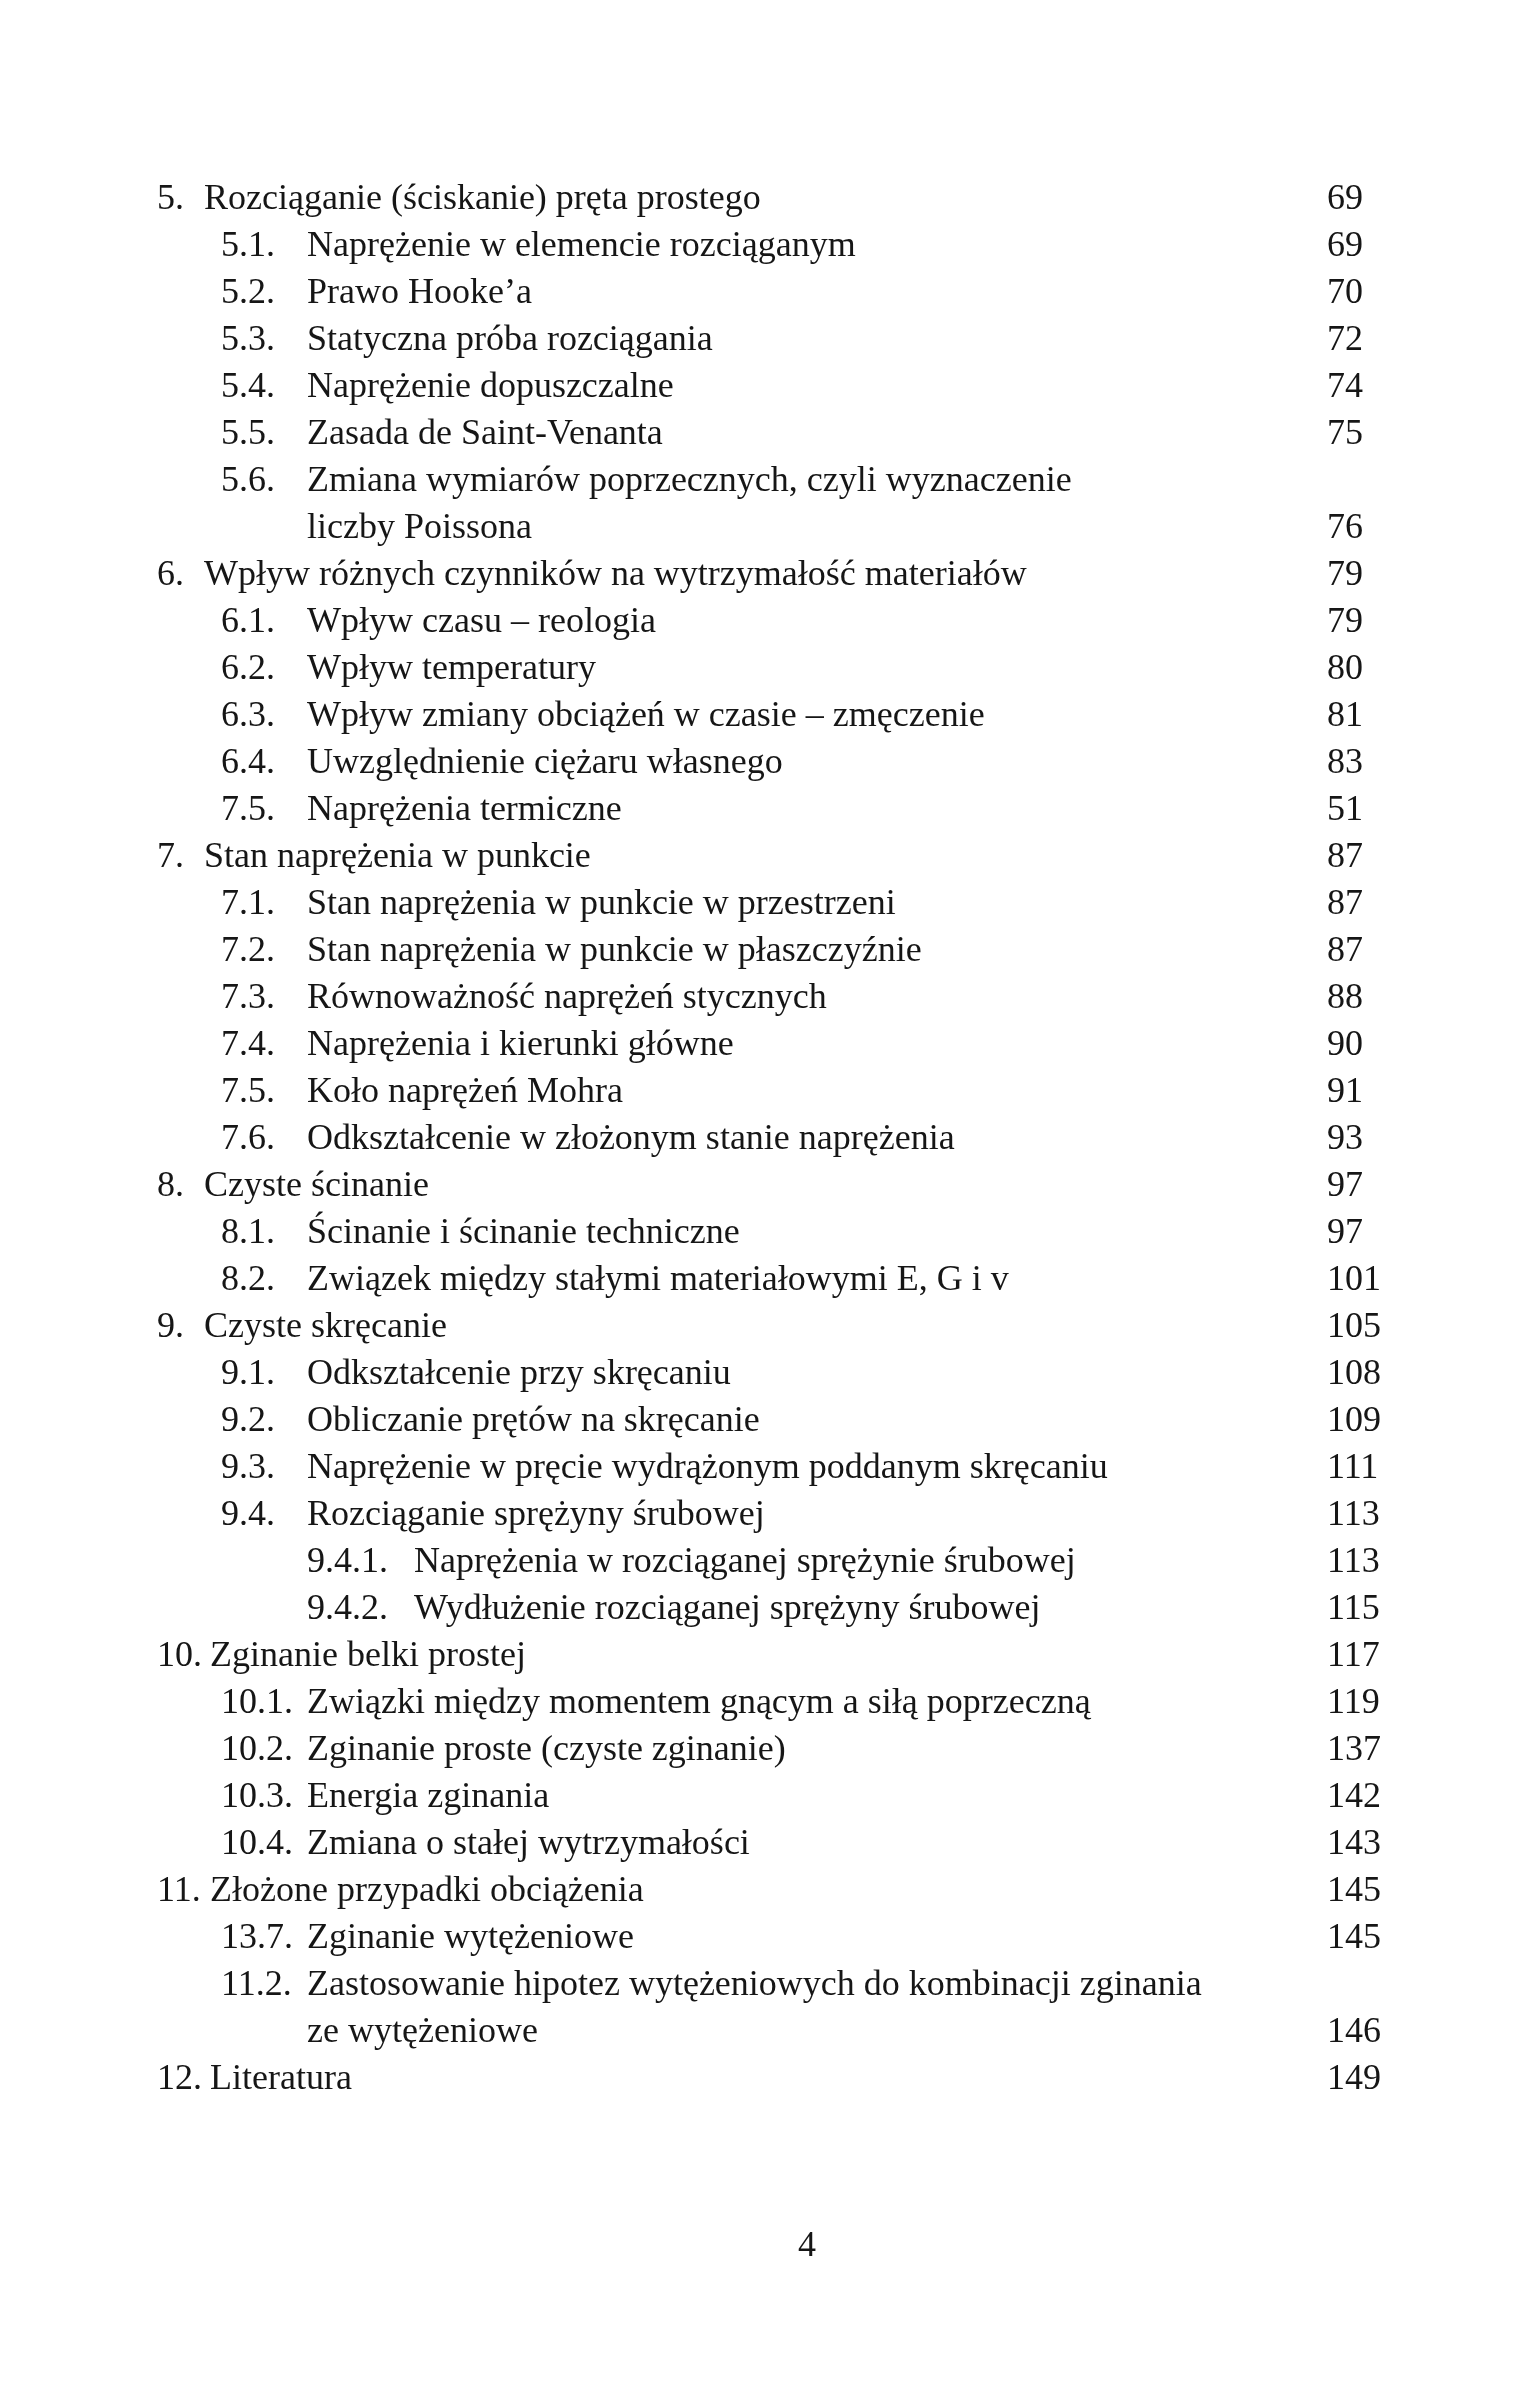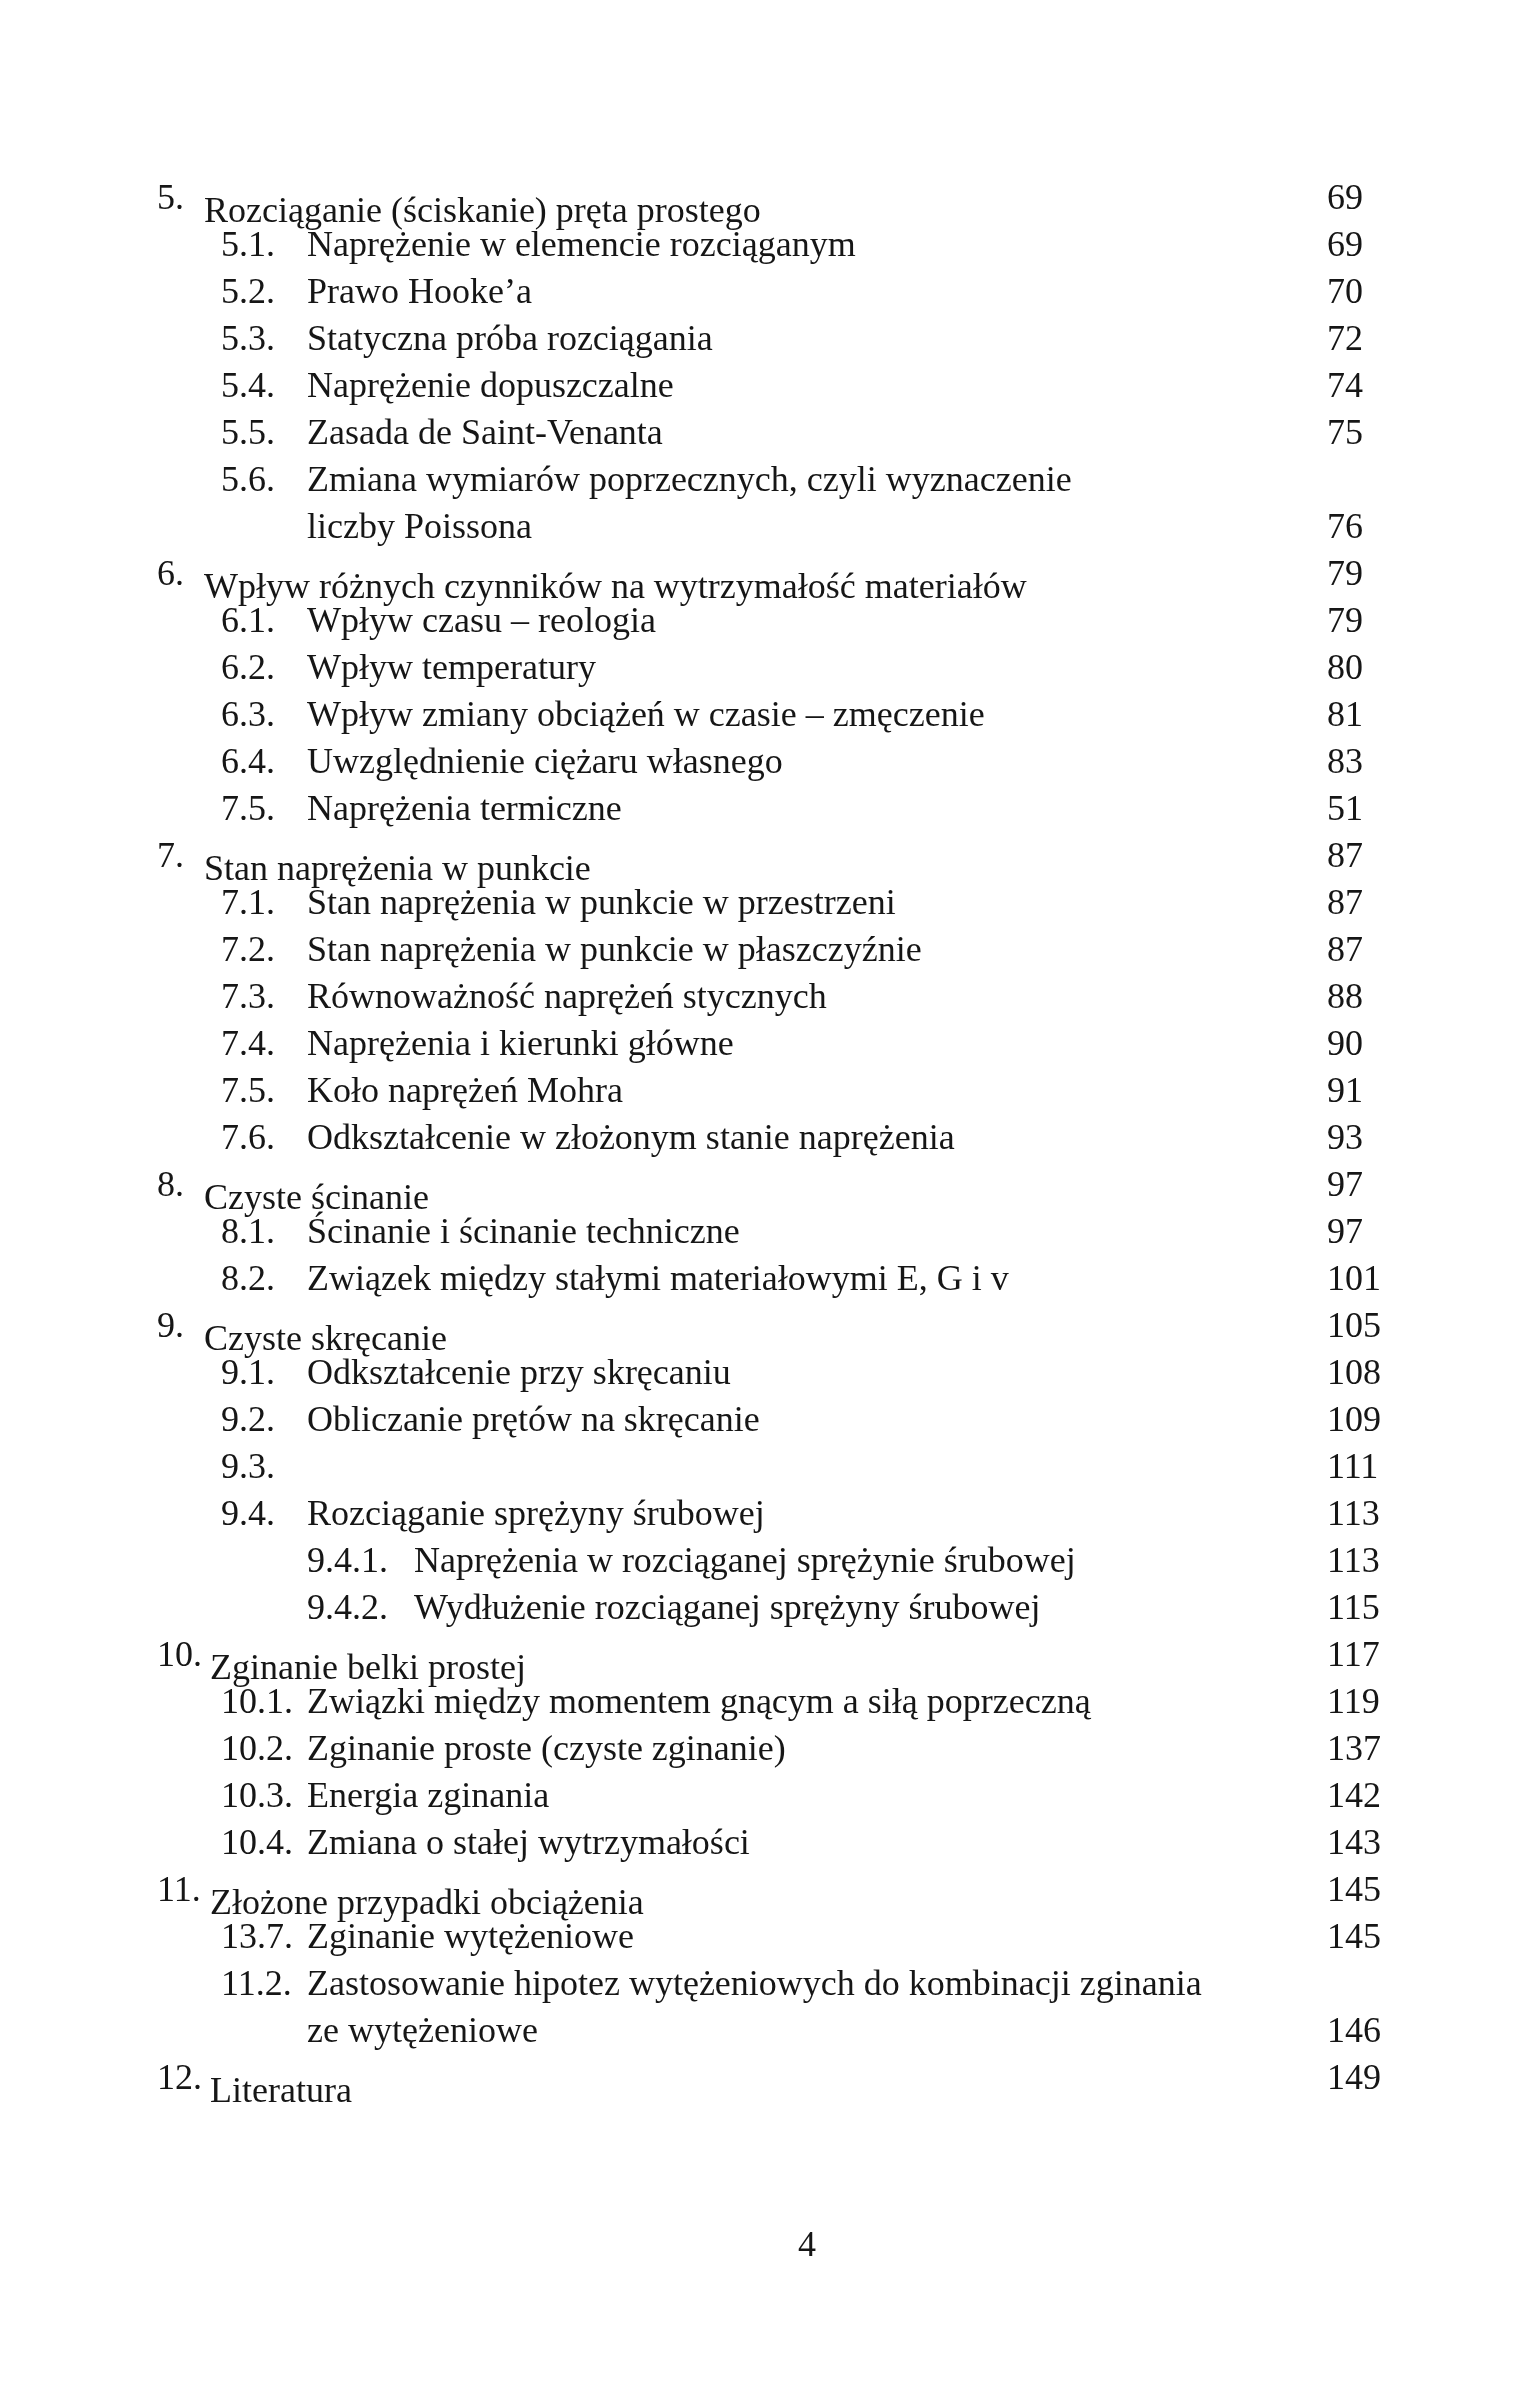--- a/index.html
+++ b/index.html
@@ -2,21 +2,21 @@
 <html style="font-size:14.2px"><head>
 <meta charset="utf-8">
 <style>
   html, body { margin:0; padding:0; background:#ffffff; }
   body { width:1529px; height:2401px; position:relative; overflow:hidden;
          font-family:"Liberation Serif", "DejaVu Serif", serif; color:#161616; }
   .toc { position:absolute; left:0; top:174px; width:1529px; }
   .row { position:relative; height:47px; line-height:47px; font-size:36px; white-space:nowrap; }
   .num, .title, .page { position:absolute; top:0; }
   .l1 .num { left:157px; }
-  .l1 .title { left:204px;margin-top:13px; }
+  .l1 .title { left:204px; }
   .l1.wide .title { left:210px; }
   .l2 .num { left:221px; }
   .l2 .title { left:307px; }
   .l3 .num { left:307px; }
   .l3 .title { left:414px; }
   .cont .title { left:307px; }
   .page { left:1327px; }
   .folio { position:absolute; left:798px; top:2221px; font-size:36px; line-height:46px; }
 </style>
 </head>
@@ -153,20 +153,21 @@
       <span class="title">Odkształcenie przy skręcaniu</span>
       <span class="page">108</span>
     </div>
     <div class="row l2">
       <span class="num">9.2.</span>
       <span class="title">Obliczanie prętów na skręcanie</span>
       <span class="page">109</span>
     </div>
     <div class="row l2">
       <span class="num">9.3.</span>
+      <span class="title">Naprężenie w pręcie wydrążonym poddanym skręcaniu</span>
       <span class="page">111</span>
     </div>
     <div class="row l2">
       <span class="num">9.4.</span>
       <span class="title">Rozciąganie sprężyny śrubowej</span>
       <span class="page">113</span>
     </div>
     <div class="row l3">
       <span class="num">9.4.1.</span>
       <span class="title">Naprężenia w rozciąganej sprężynie śrubowej</span>

